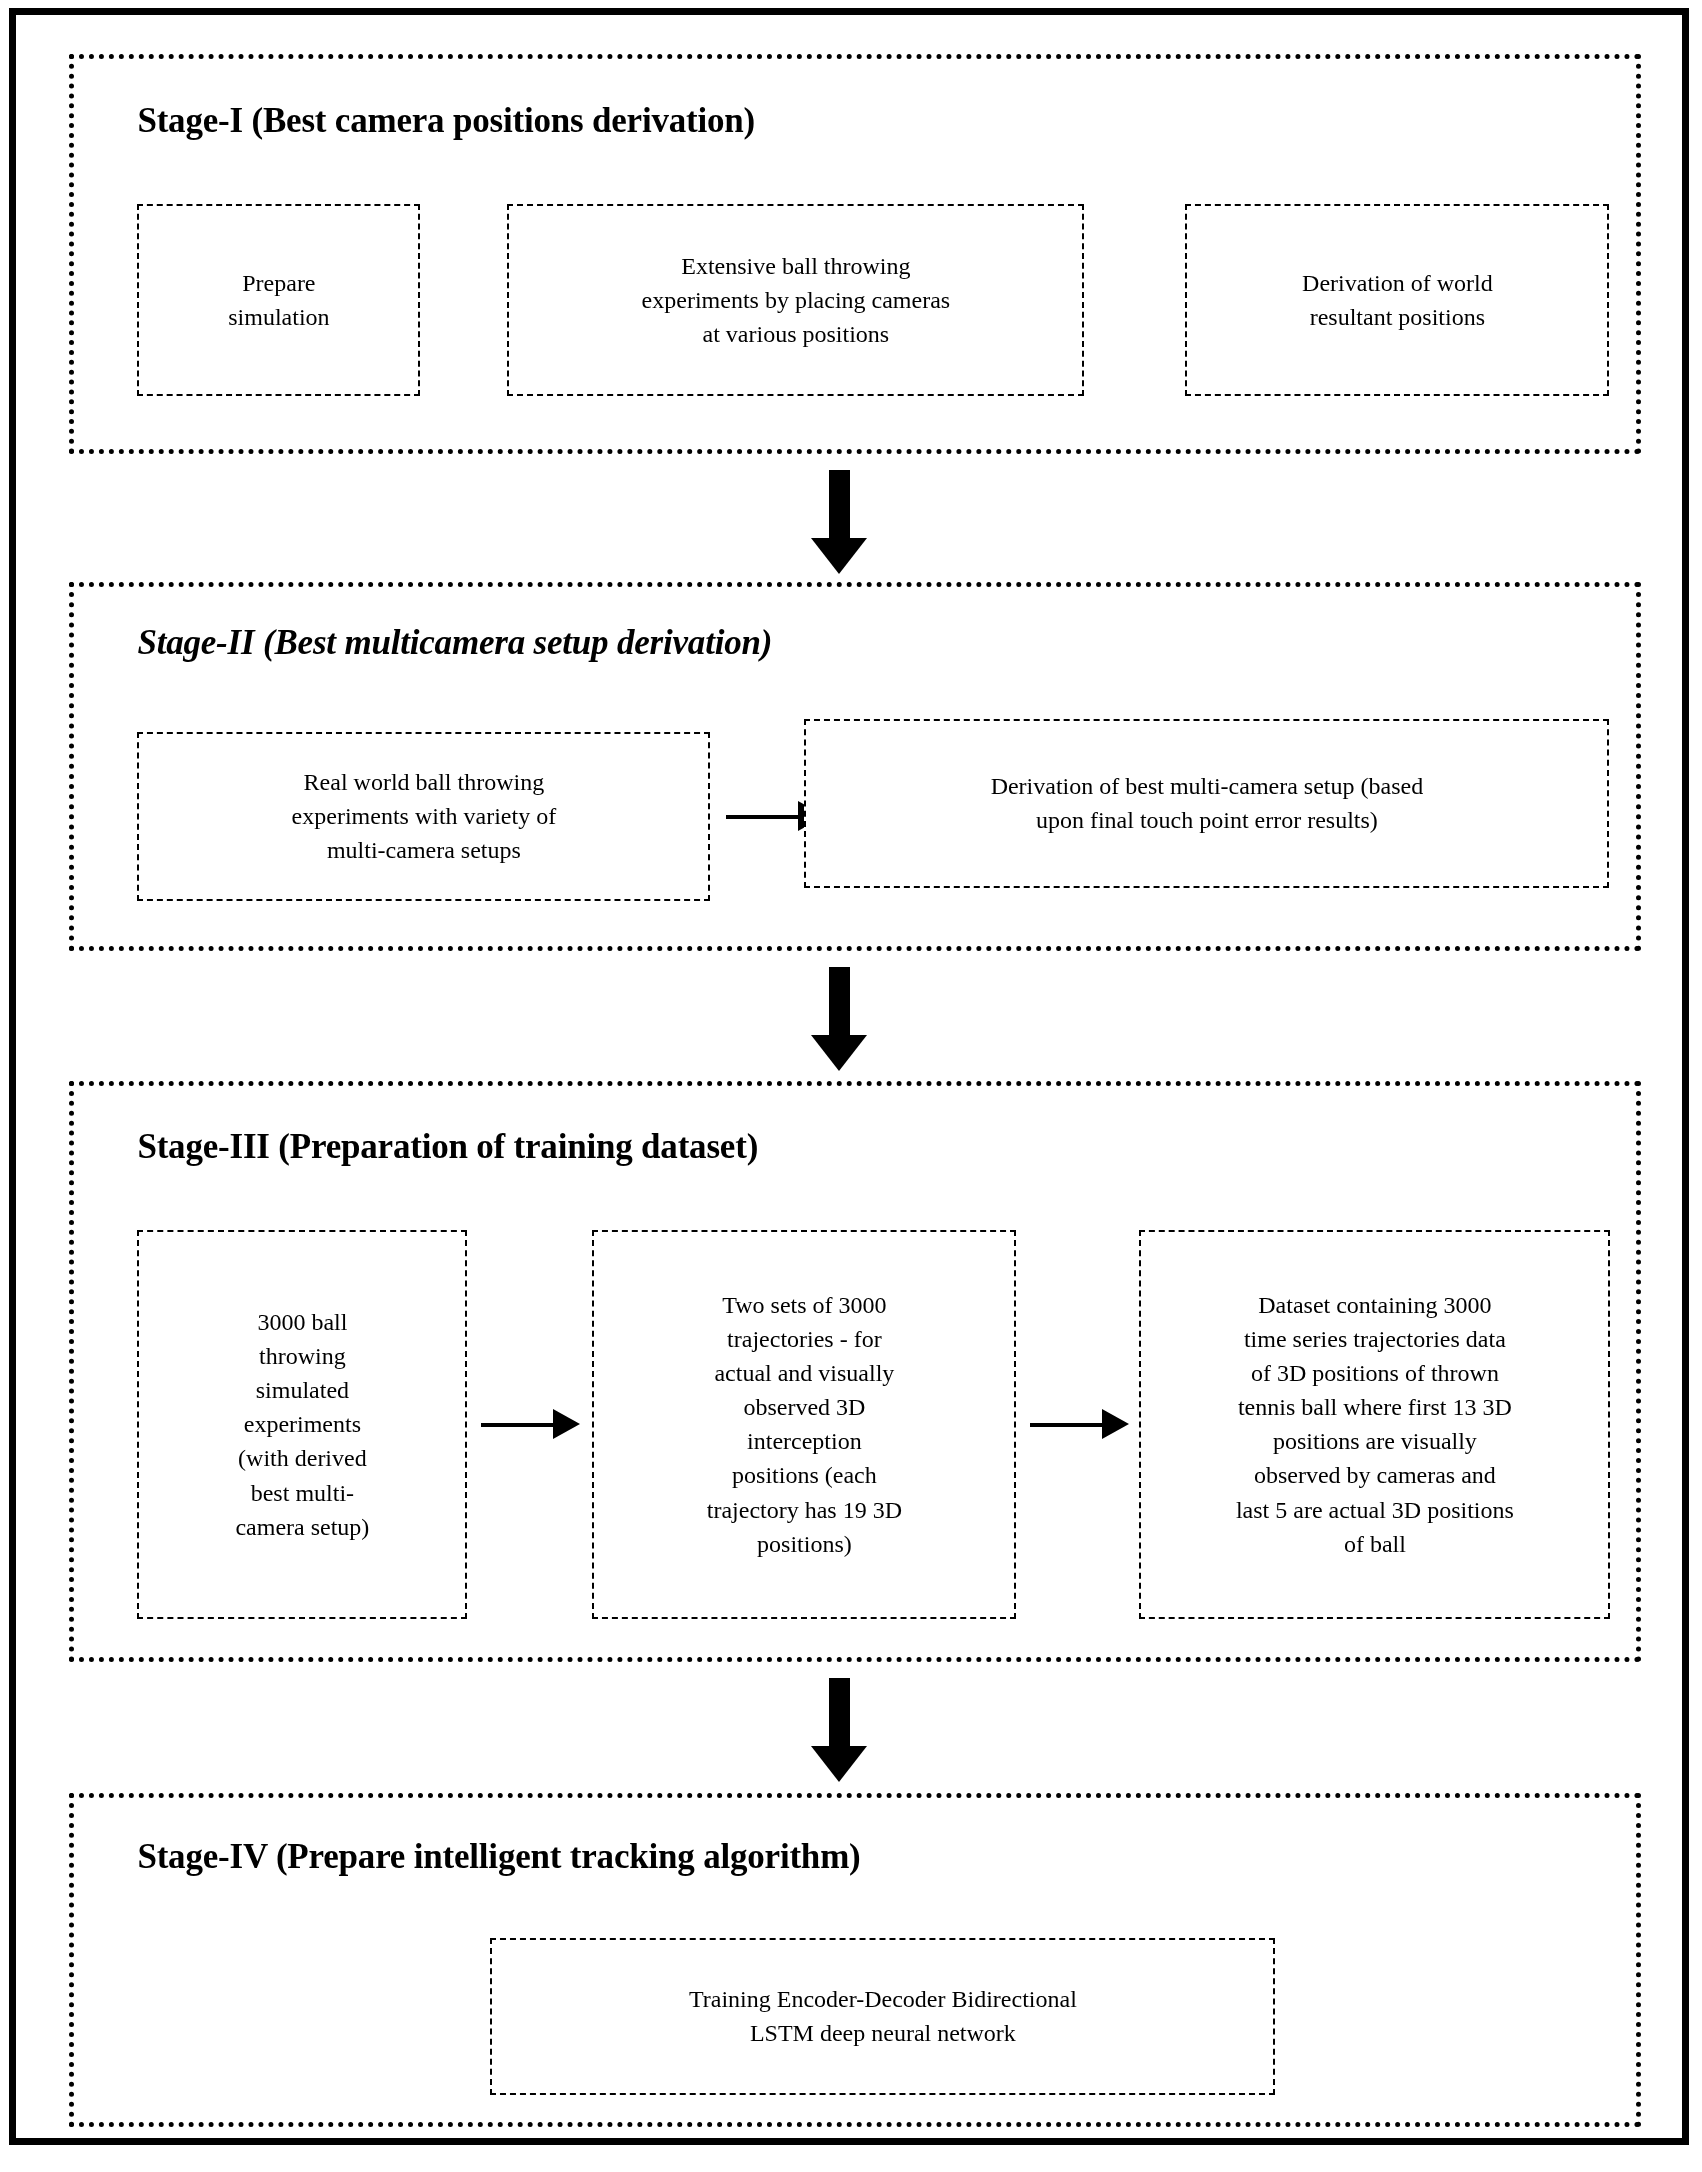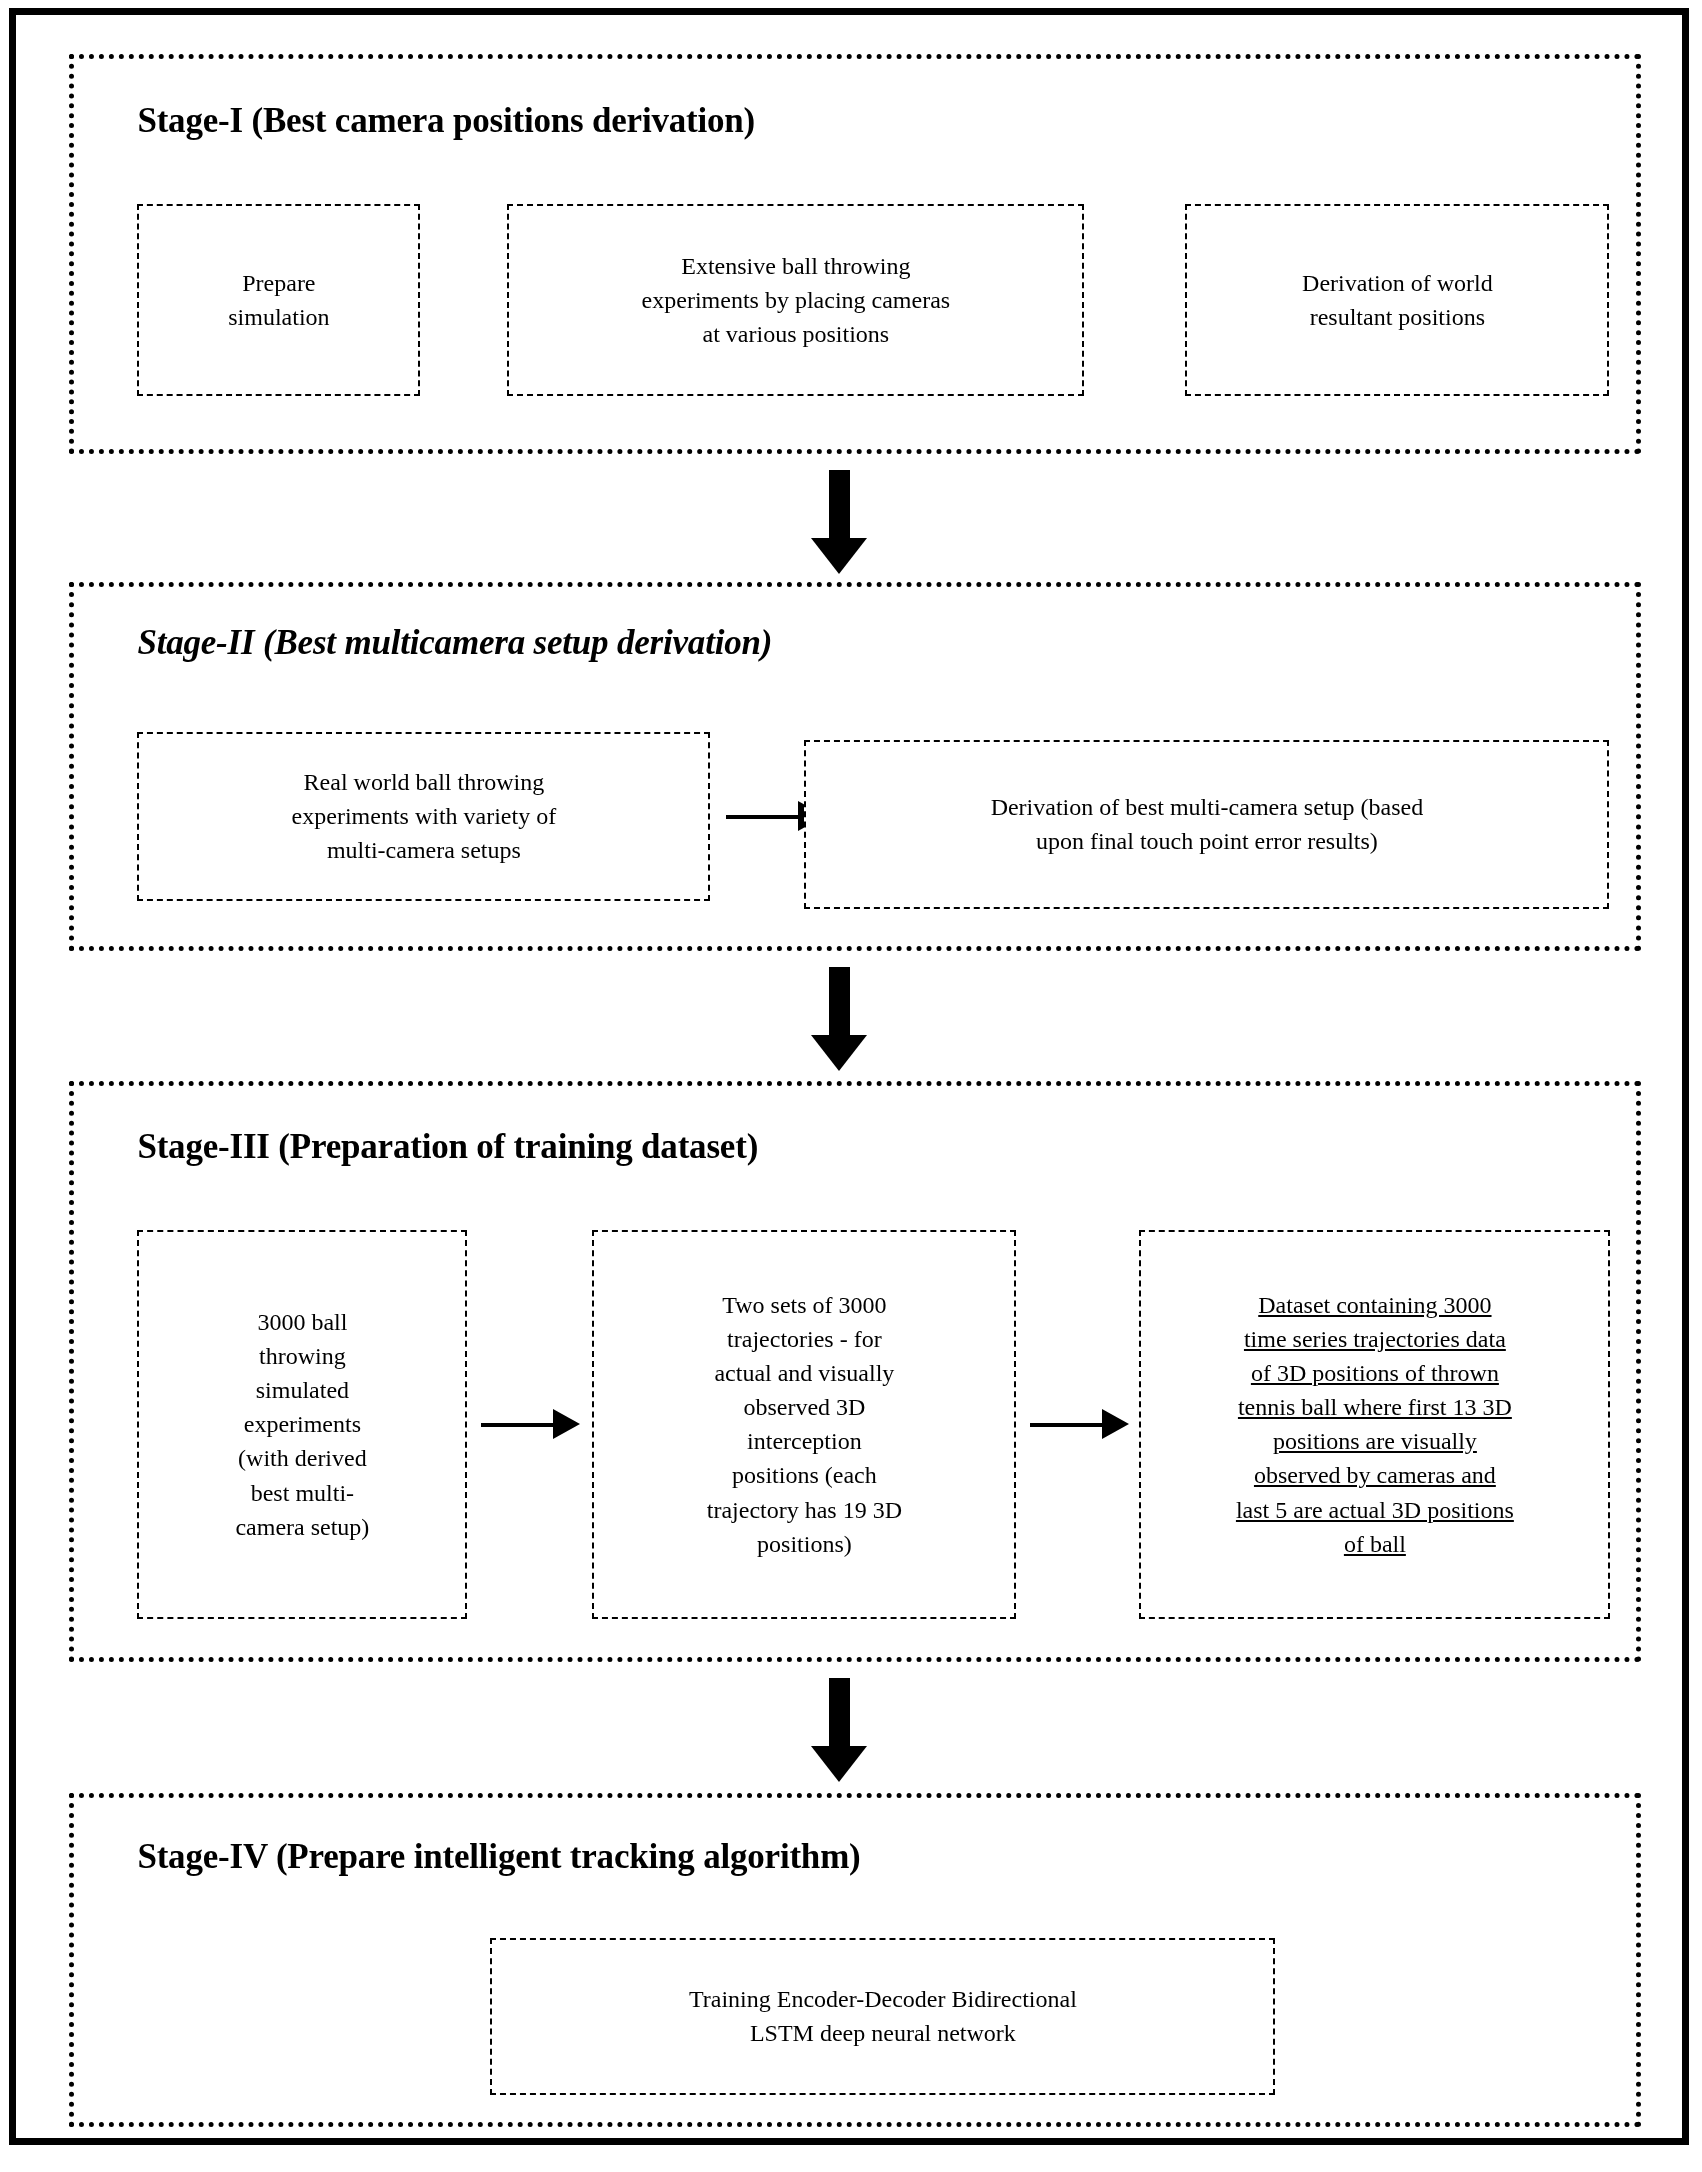--- a/index.html
+++ b/index.html
@@ -154,21 +154,21 @@
           <span class="txt">Real world ball throwing
 experiments with variety of
 multi-camera setups</span>
         </div>
 
         <div class="harrow" style="left:652px; top:214px; width:100px;">
           <div class="hshaft" style="width:75px;"></div>
           <div class="hhead" style="left:72px;"></div>
         </div>
 
-        <div class="box" style="left:730px; top:153px; width:805px; height:169px;">
+        <div class="box" style="left:730px; top:132px; width:805px; height:169px;">
           <span class="txt">Derivation of best multi-camera  setup (based
 upon final touch point error results)</span>
         </div>
       </div>
 
       <div class="varrow" style="left:795px; top:952px; height:104px;">
         <div class="shaft" style="height:71px;"></div>
         <div class="head" style="top:68px;"></div>
       </div>
 
@@ -199,21 +199,21 @@
 positions (each
 trajectory has 19 3D
 positions)</span>
         </div>
 
         <div class="harrow" style="left:956px; top:323px; width:100px;">
           <div class="hshaft" style="width:75px;"></div>
           <div class="hhead" style="left:72px;"></div>
         </div>
 
-        <div class="box" style="left:1065px; top:144px; width:471px; height:389px;text-decoration:underline;">
+        <div class="box" style="left:1065px; top:144px; width:471px; height:389px;">
           <span class="txt">Dataset containing  3000
 time series trajectories  data
 of 3D positions of thrown
 tennis ball where first 13 3D
 positions are visually
 observed by cameras and
 last 5 are actual 3D positions
 of ball</span>
         </div>
       </div>

